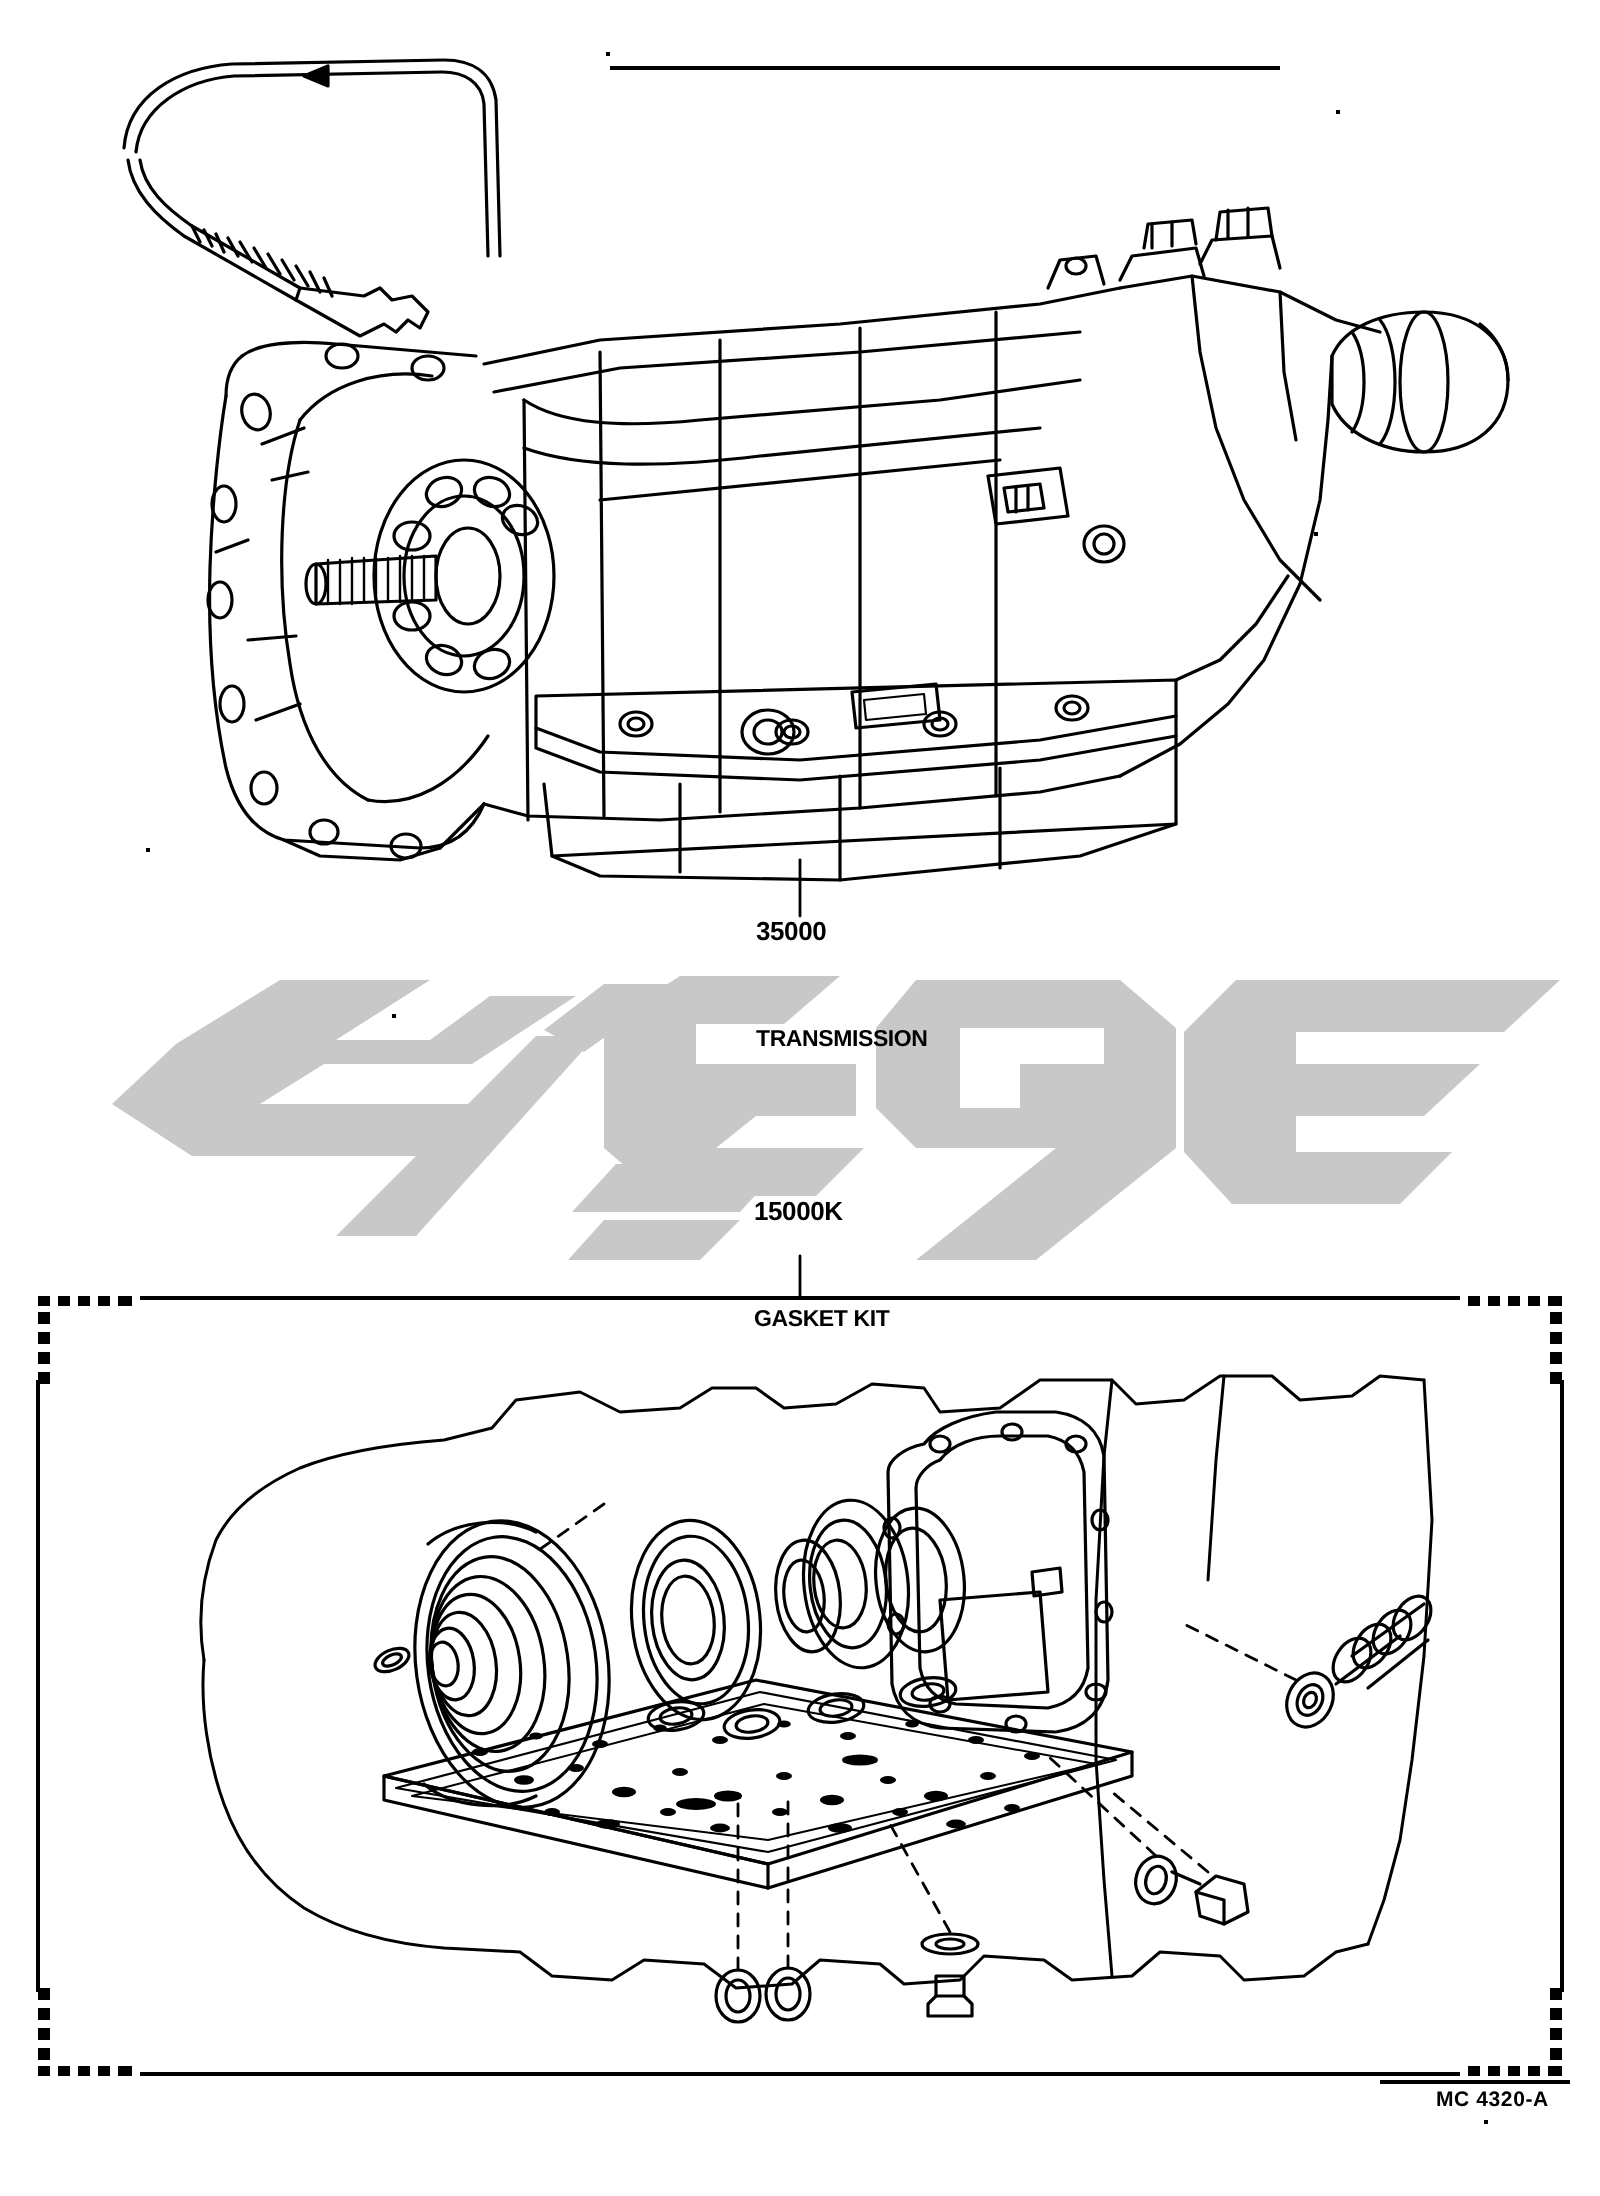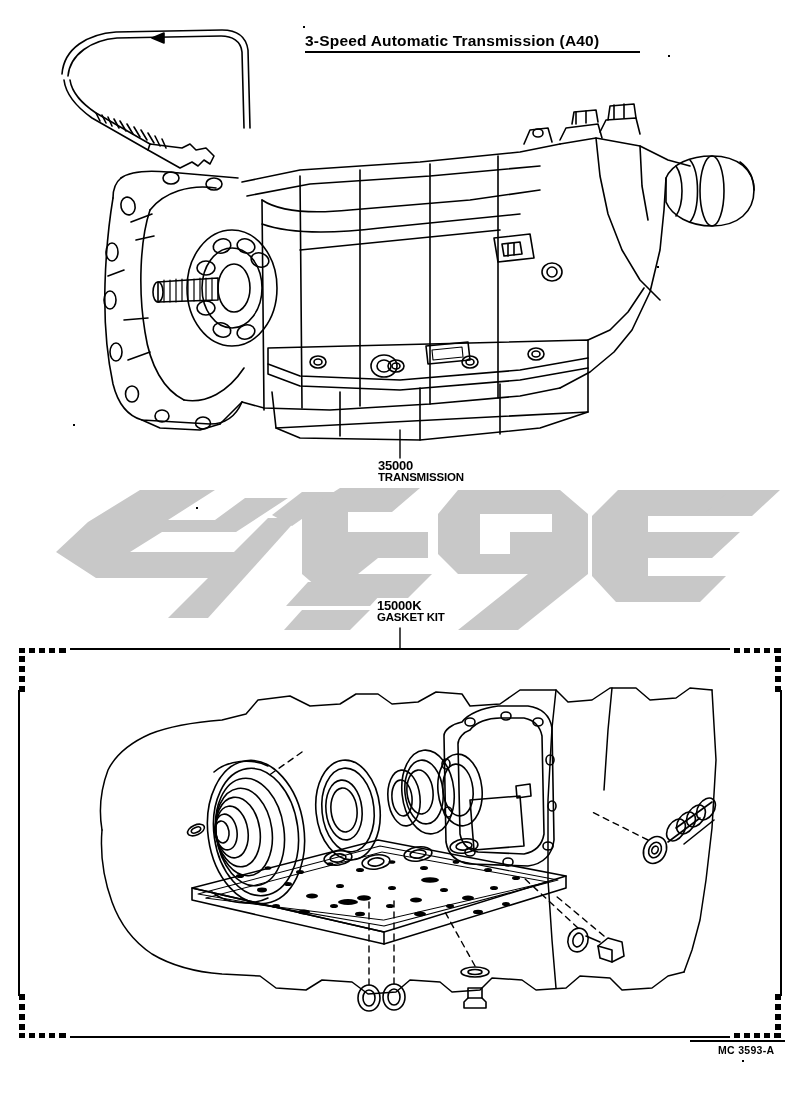--- a/index.html
+++ b/index.html
@@ -78,20 +78,21 @@
     display: block;
     font-size: 13px;
     font-weight: bold;
     letter-spacing: -0.2px;
   }
   .callout .nm {
     display: block;
     font-size: 11.5px;
     font-weight: bold;
     letter-spacing: -0.2px;
+    margin-top: 43px;
   }
 
   #callout-transmission { left: 378px; top: 460px; }
   #callout-gasket-kit   { left: 377px; top: 600px; }
 
   
   .panel {
     position: absolute;
     left: 18px;
     top: 648px;
@@ -141,21 +142,20 @@
   }
 
   .speck { position: absolute; background: #000; }
 </style>
 </head>
 <body>
 
 <div id="page">
 
   <div class="title-block">
-    <div class="title-text">3-Speed Automatic Transmission (A40)</div>
     <div class="title-rule"></div>
   </div>
 
   <svg class="watermark" viewBox="0 0 740 160" xmlns="http://www.w3.org/2000/svg">
     <g fill="#c8c8c8">
 
       <path d="M48 52 L100 20 L175 20 L128 50 L175 50 L205 28 L248 28 L196 62 L122 62 L90 82 L210 82 L172 108 L56 108 L16 82 Z"></path>
       <path d="M232 45 L262 22 L300 22 L252 56 Z"></path>
 
       <path d="M228 48 L258 48 L168 148 L128 148 Z"></path>
@@ -568,21 +568,21 @@
         <path d="M475 966 L445 912"></path>
         <path d="M578 928 L524 878"></path>
         <path d="M604 936 L556 896"></path>
         <path d="M648 840 L592 812"></path>
         <path d="M302 752 L268 776"></path>
       </g>
     </g>
   </svg>
 
   <div class="footer-rule"></div>
-  <div class="footer-code">MC 3593-A</div>
+  <div class="footer-code">MC 4320-A</div>
 
   <div class="speck" style="left:303px; top:26px; width:2px; height:2px;"></div>
   <div class="speck" style="left:668px; top:55px; width:2px; height:2px;"></div>
   <div class="speck" style="left:196px; top:507px; width:2px; height:2px;"></div>
   <div class="speck" style="left:73px; top:424px; width:2px; height:2px;"></div>
   <div class="speck" style="left:657px; top:266px; width:2px; height:2px;"></div>
   <div class="speck" style="left:742px; top:1060px; width:2px; height:2px;"></div>
 
 </div>
 

